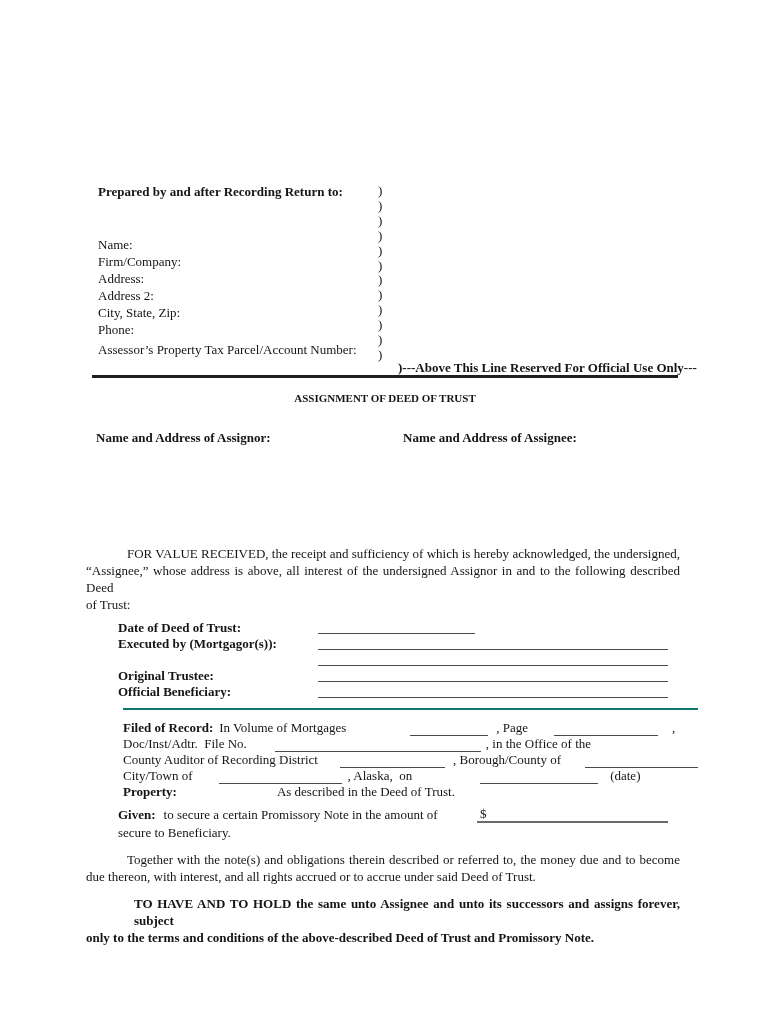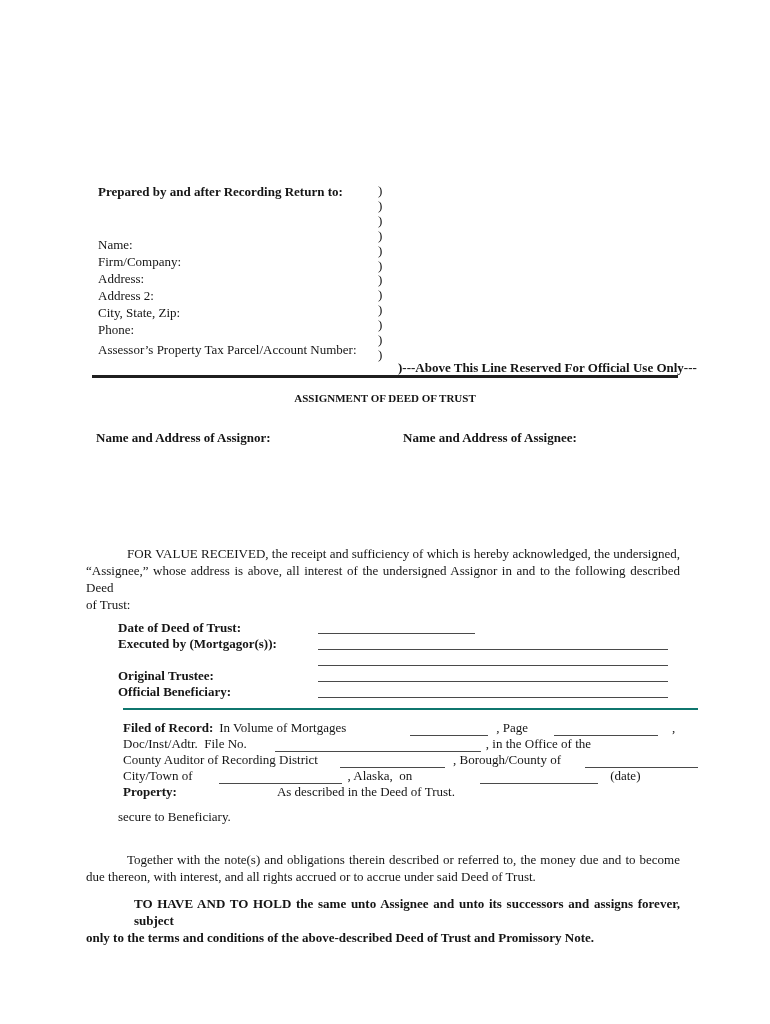--- a/index.html
+++ b/index.html
@@ -152,20 +152,25 @@
       <span class="fill w118 ml68"></span>
       <span class="ml12">(date)</span>
     </div>
     <div class="frow">
       <span class="bold">Property:</span>
       <span class="ml100">As described in the Deed of Trust.</span>
     </div>
   </div>
 
   <div class="given">
+    <div class="grow1">
+      <span class="bold">Given:</span>
+      <span class="ml8">to secure a certain Promissory Note in the amount of</span>
+      <span class="amount"><span>$</span></span>
+    </div>
     <div class="given-line2">secure to Beneficiary.</div>
   </div>
 
   <div class="para p-together">
     <div class="jline ind41">Together with the note(s) and obligations therein described or referred to, the money due and to become</div>
     <div>due thereon, with interest, and all rights accrued or to accrue under said Deed of Trust.</div>
   </div>
 
   <div class="para p-habendum">
     <div class="jline ind48">TO HAVE AND TO HOLD the same unto Assignee and unto its successors and assigns forever, subject</div>

